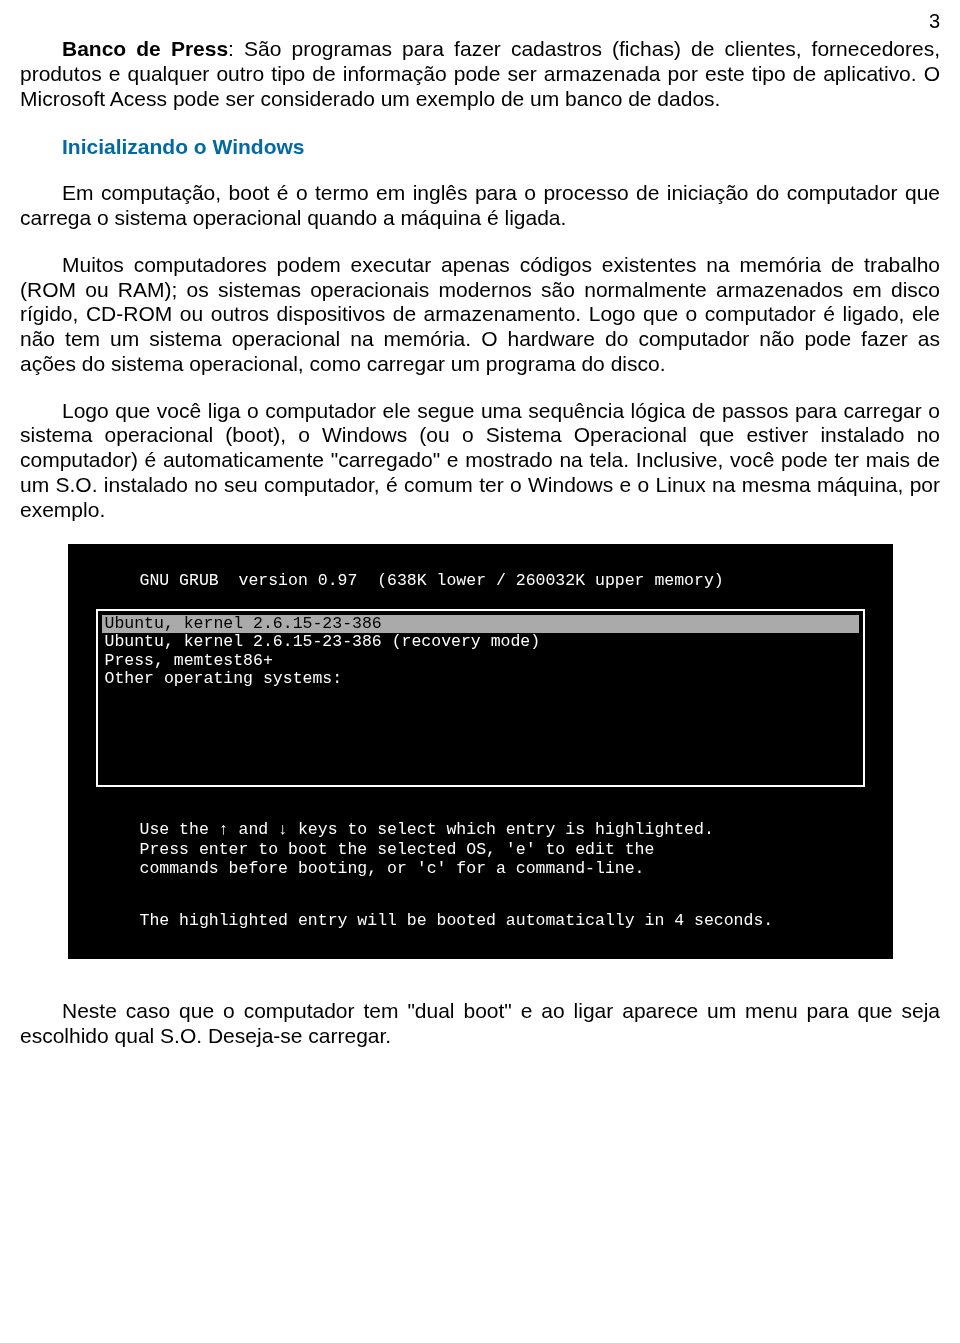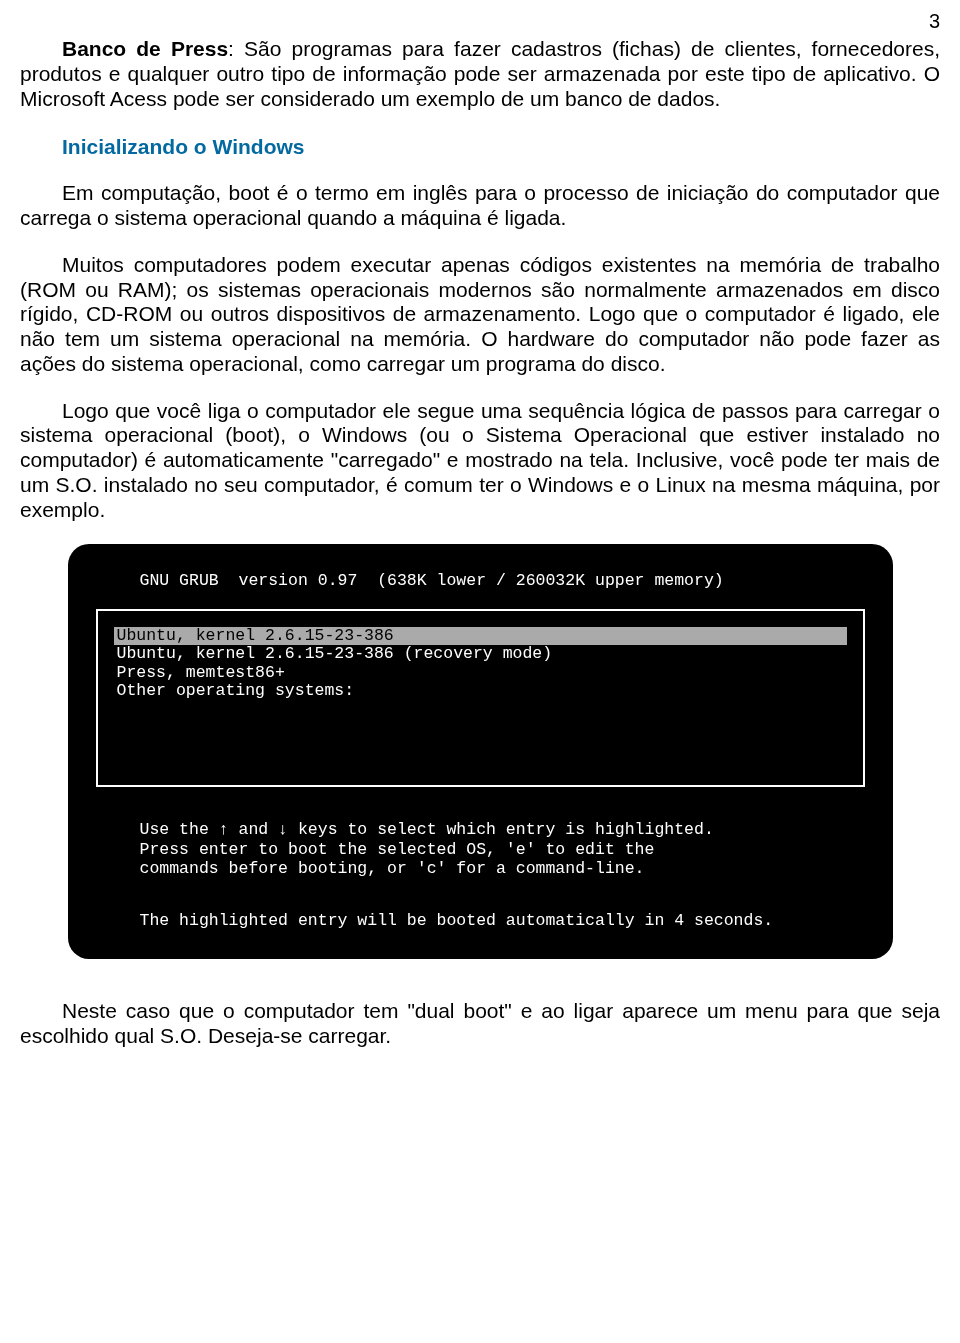--- a/index.html
+++ b/index.html
@@ -38,30 +38,29 @@
     }
     .grub-container {
       background: #000;
       width: 825px;
       margin: 10px auto 40px auto;
       padding: 28px 28px 28px 28px;
       font-family: "Courier New", Courier, monospace;
       color: #fff;
       font-size: 16.5px;
       line-height: 1.12;
-      border-radius: 21px;
     }
     .grub-header {
       text-indent: 44px;
       white-space: pre;
       margin-bottom: 18px;
     }
     .grub-menu-box {
       border: 2px solid #fff;
-      padding: 16px;
+      padding: 4px;
       height: 178px;
       overflow: hidden;
     }
     .grub-menu-row {
       white-space: pre;
       padding: 0 3px;
     }
     .grub-menu-row.selected {
       background: #aaaaaa;
       color: #000;

